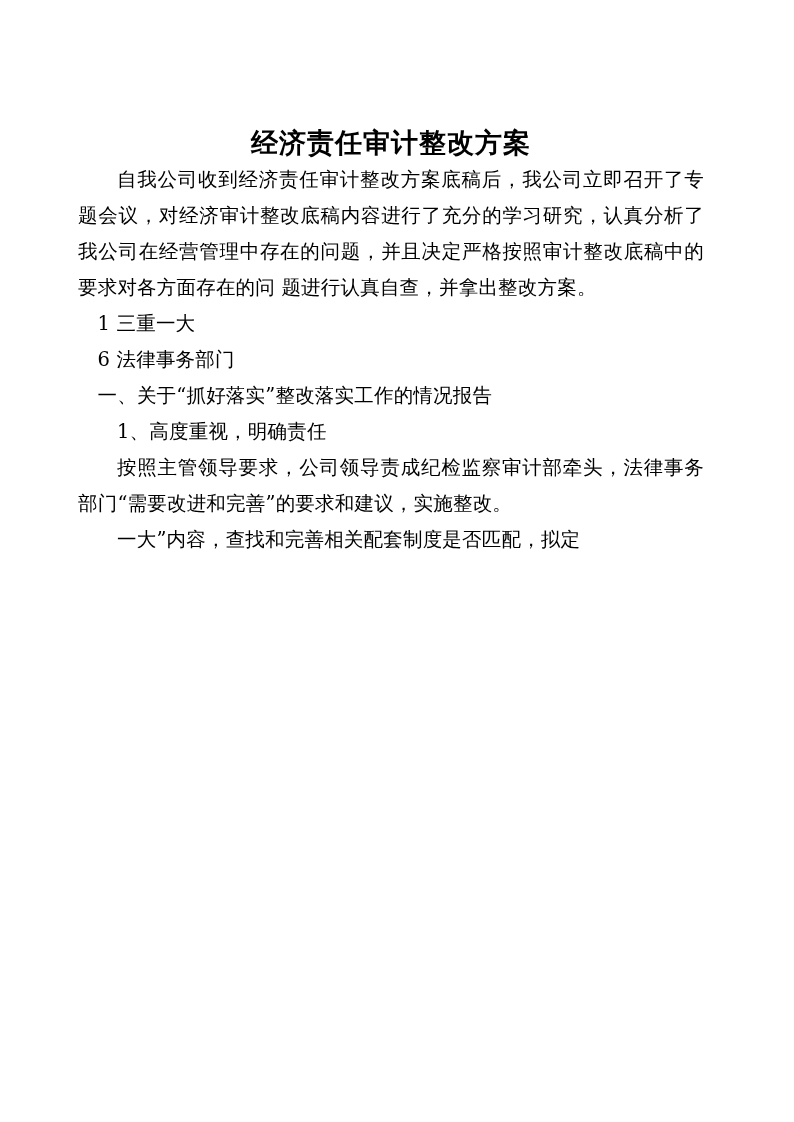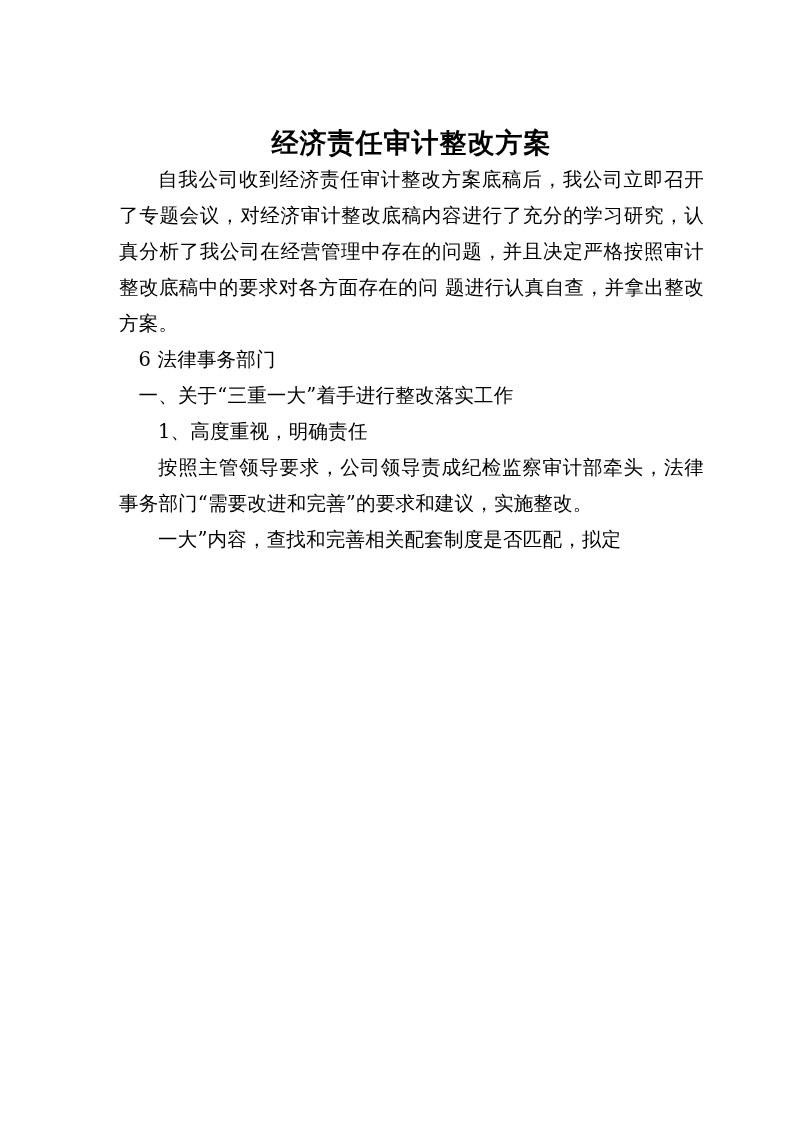--- a/index.html
+++ b/index.html
@@ -12,21 +12,21 @@
     height: 1122px;
     font-family: "DejaVu Serif", "Liberation Serif", serif;
     color: #000000;
     -webkit-font-smoothing: antialiased;
   }
   .page {
     position: relative;
     width: 794px;
     height: 1122px;
     box-sizing: border-box;
-    padding: 96px 90px 80px 119px;
+    padding: 96px 90px 80px 78px;
     background: #ffffff;
     overflow: hidden;
   }
   .doc-title {
     margin: 28px 0 0 0;
     text-align: center;
     font-size: 27px;
     font-weight: bold;
     letter-spacing: 1px;
     line-height: 1.4;
@@ -52,20 +52,21 @@
 </style>
 </head>
 <body>
 
 <div class="page">
 
   <h1 class="doc-title">经济责任审计整改方案</h1>
 
   <div class="body-block">
     <p class="para indent2">自我公司收到经济责任审计整改方案底稿后，我公司立即召开了专题会议，对经济审计整改底稿内容进行了充分的学习研究，认真分析了我公司在经营管理中存在的问题，并且决定严格按照审计整改底稿中的要求对各方面存在的问 题进行认真自查，并拿出整改方案。</p>
+    <p class="para indent1">1 三重一大</p>
     <p class="para indent1">6 法律事务部门</p>
-    <p class="para indent1">一、关于“三重一大”着手进行整改落实工作</p>
+    <p class="para indent1">一、关于“抓好落实”整改落实工作的情况报告</p>
     <p class="para indent2">1、高度重视，明确责任</p>
     <p class="para indent2">按照主管领导要求，公司领导责成纪检监察审计部牵头，法律事务部门“需要改进和完善”的要求和建议，实施整改。</p>
     <p class="para indent2">一大”内容，查找和完善相关配套制度是否匹配，拟定</p>
   </div>
 
 </div>
 
 </body></html>

